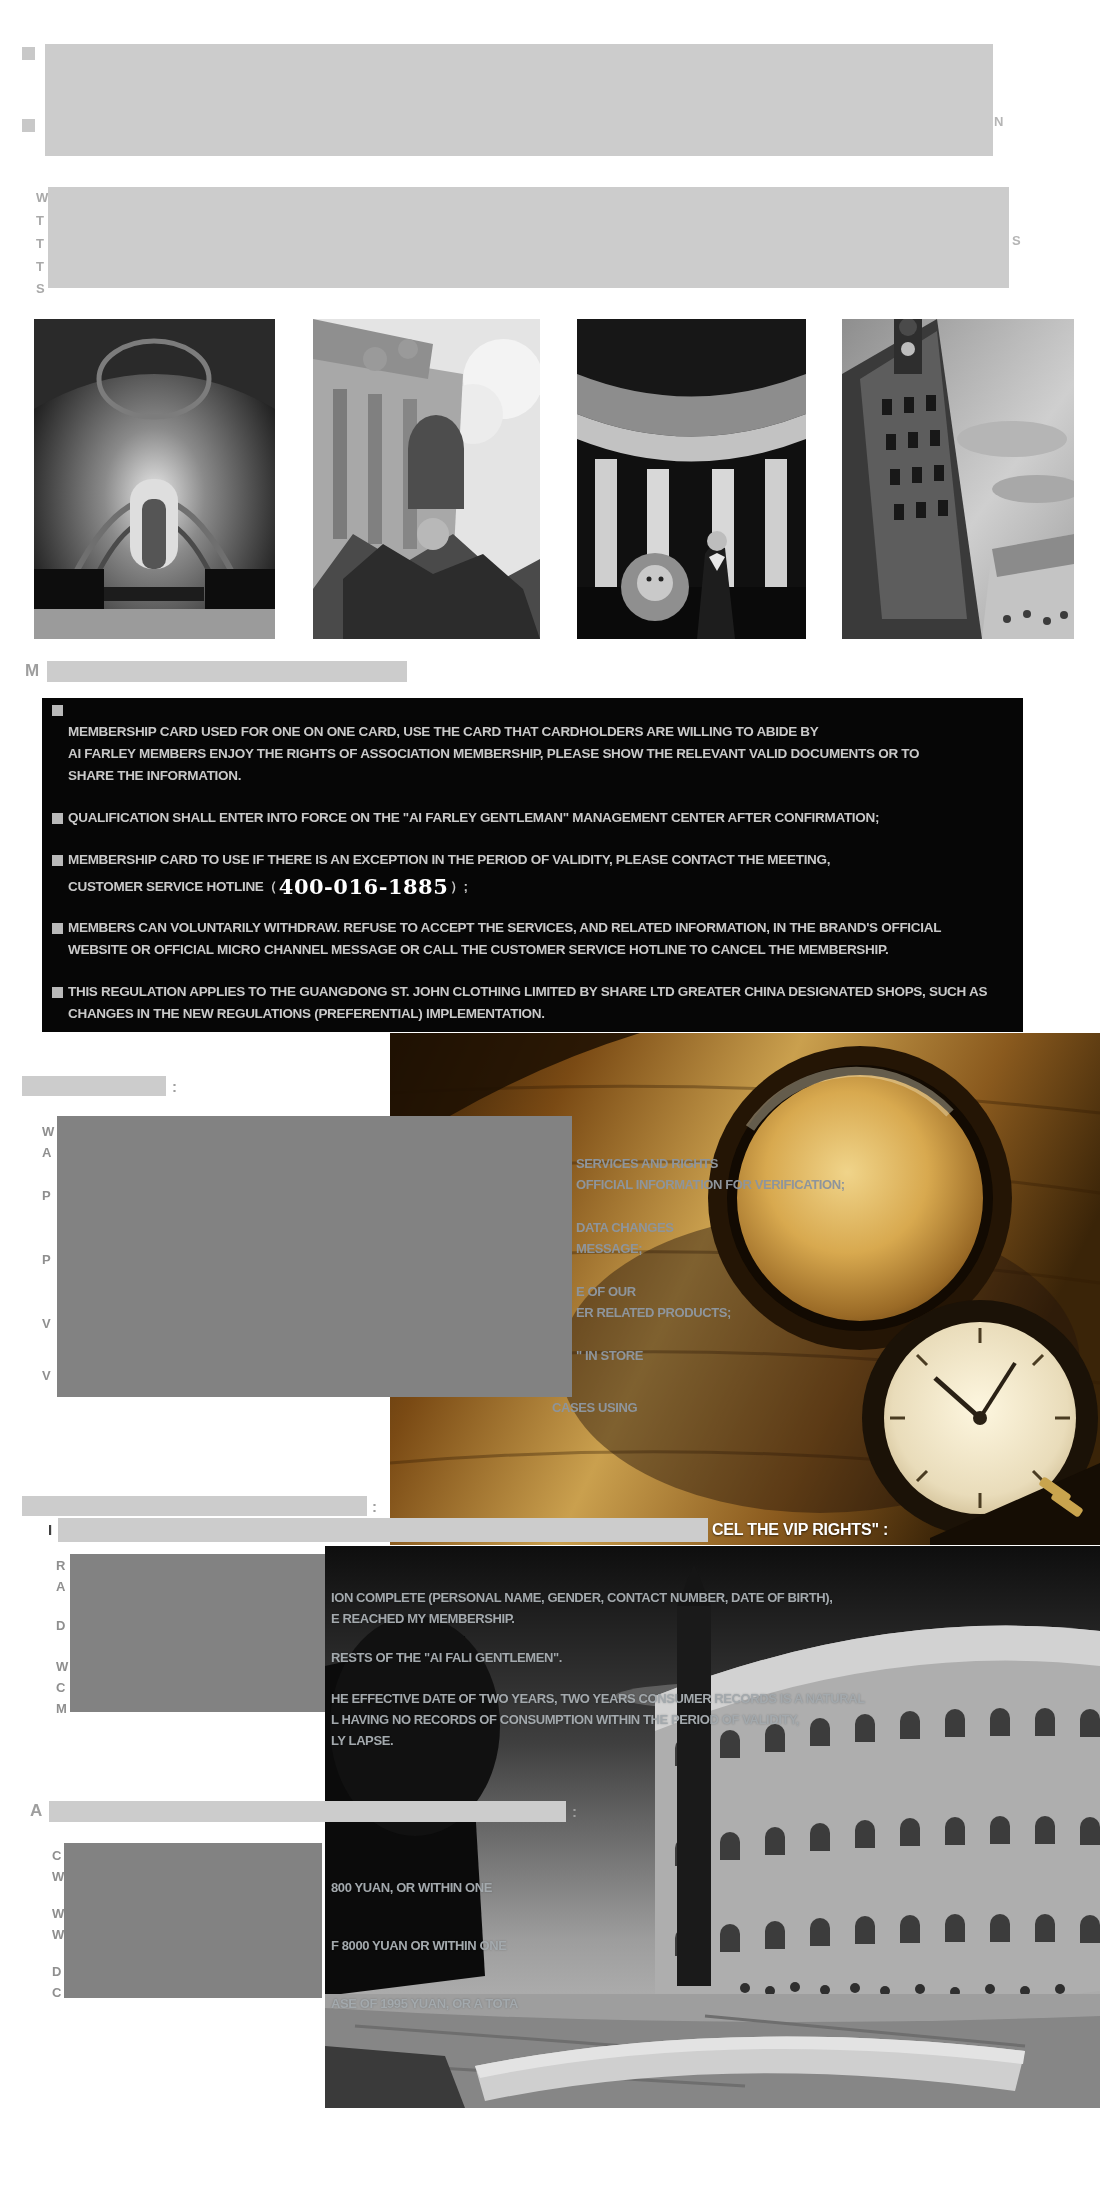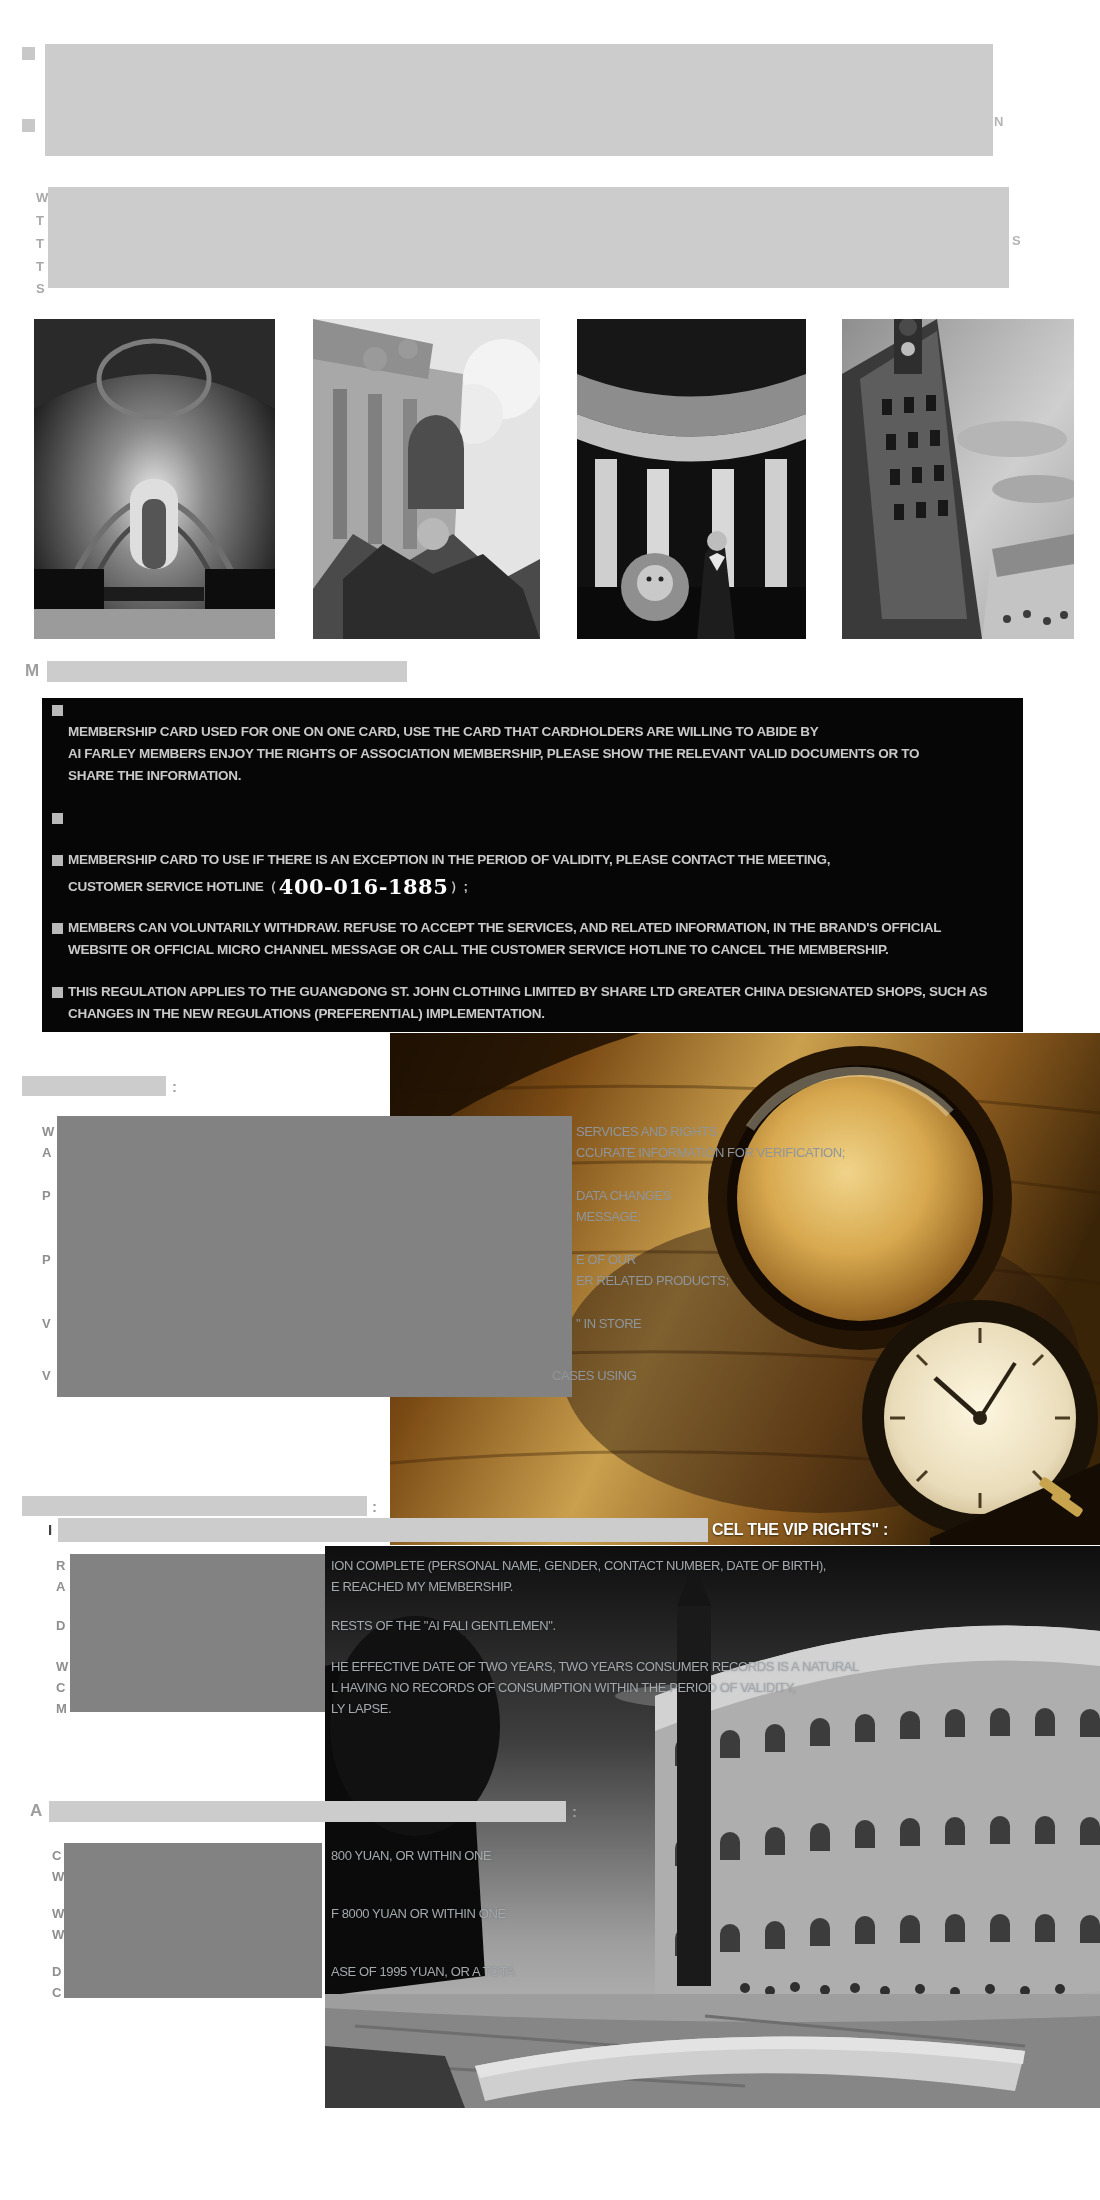--- a/index.html
+++ b/index.html
@@ -7,21 +7,21 @@
         font-family:"Liberation Sans",sans-serif;}
   .abs{position:absolute;}
   .sq{width:13px;height:13px;background:#c8c8c8;}
   .redl{background:#cccccc;}
   .redd{background:#828282;}
   .peek{color:#a9a9a9;font-weight:bold;font-size:13px;letter-spacing:-0.3px;white-space:nowrap;}
   .peek2{color:#8f8f8f;font-weight:bold;font-size:13px;letter-spacing:-0.3px;white-space:nowrap;}
   .trail{color:#b5b5b5;font-weight:bold;font-size:13px;}
   .hletter{color:#9e9e9e;font-weight:bold;font-size:17px;}
   .hcolon{color:#9e9e9e;font-weight:bold;font-size:15px;}
-  .frag{color:#8e959c;font-weight:normal;font-size:13px;letter-spacing:-0.4px;white-space:nowrap;}
+  .frag{color:#8e959c;font-weight:bold;font-size:13px;letter-spacing:-0.4px;white-space:nowrap;margin-top:32px;}
   .fragp{color:#a3a9ad;text-shadow:0 0 2px rgba(0,0,0,.25);}
   .blackbox{background:#060606;}
   .bsq{width:11px;height:11px;background:#b9b9b9;}
   .btxt{color:#c9c9c9;font-weight:bold;font-size:13.5px;letter-spacing:-0.3px;white-space:nowrap;}
   .phone{color:#ffffff;font-weight:bold;font-size:21px;letter-spacing:0.5px;
          font-family:"DejaVu Serif",serif;vertical-align:-3px;padding:0 2px;}
   .viplead{color:#3f3f3f;font-weight:bold;font-size:15px;}
   .vipbold{color:#ffffff;font-weight:bold;font-size:16px;letter-spacing:-0.2px;white-space:nowrap;
            text-shadow:0 1px 2px rgba(0,0,0,.6);}
   .photo{overflow:hidden;}
@@ -150,20 +150,21 @@
   <span class="abs hletter" style="left:25px;top:661px">M</span>
   <div class="abs redl" style="left:47px;top:661px;width:360px;height:21px"></div>
 
   <div class="abs blackbox" style="left:42px;top:698px;width:981px;height:334px"></div>
   <div class="abs bsq" style="left:52px;top:705px"></div>
   <div class="abs btxt" style="left:68px;top:724px">MEMBERSHIP CARD USED FOR ONE ON ONE CARD, USE THE CARD THAT CARDHOLDERS ARE WILLING TO ABIDE BY</div>
   <div class="abs btxt" style="left:68px;top:746px">AI FARLEY MEMBERS ENJOY THE RIGHTS OF ASSOCIATION MEMBERSHIP, PLEASE SHOW THE RELEVANT VALID DOCUMENTS OR TO</div>
   <div class="abs btxt" style="left:68px;top:768px">SHARE THE INFORMATION.</div>
 
   <div class="abs bsq" style="left:52px;top:813px"></div>
+  <div class="abs btxt" style="left:68px;top:810px">QUALIFICATION SHALL ENTER INTO FORCE ON THE "AI FARLEY GENTLEMAN" MANAGEMENT CENTER AFTER CONFIRMATION;</div>
 
   <div class="abs bsq" style="left:52px;top:855px"></div>
   <div class="abs btxt" style="left:68px;top:852px">MEMBERSHIP CARD TO USE IF THERE IS AN EXCEPTION IN THE PERIOD OF VALIDITY, PLEASE CONTACT THE MEETING,</div>
   <div class="abs btxt" style="left:68px;top:874px"><span>CUSTOMER SERVICE HOTLINE（</span><span class="phone">400-016-1885</span><span>）;</span></div>
 
   <div class="abs bsq" style="left:52px;top:923px"></div>
   <div class="abs btxt" style="left:68px;top:920px">MEMBERS CAN VOLUNTARILY WITHDRAW. REFUSE TO ACCEPT THE SERVICES, AND RELATED INFORMATION, IN THE BRAND'S OFFICIAL</div>
   <div class="abs btxt" style="left:68px;top:942px">WEBSITE OR OFFICIAL MICRO CHANNEL MESSAGE OR CALL THE CUSTOMER SERVICE HOTLINE TO CANCEL THE MEMBERSHIP.</div>
 
   <div class="abs bsq" style="left:52px;top:987px"></div>
@@ -234,21 +235,21 @@
   <span class="abs hcolon" style="left:172px;top:1078px">:</span>
 
   <span class="abs peek2" style="left:42px;top:1124px">W</span>
   <span class="abs peek2" style="left:42px;top:1145px">A</span>
   <span class="abs peek2" style="left:42px;top:1188px">P</span>
   <span class="abs peek2" style="left:42px;top:1252px">P</span>
   <span class="abs peek2" style="left:42px;top:1316px">V</span>
   <span class="abs peek2" style="left:42px;top:1368px">V</span>
   <div class="abs redd" style="left:57px;top:1116px;width:515px;height:281px"></div>
   <span class="abs frag" style="left:576px;top:1124px">SERVICES AND RIGHTS</span>
-  <span class="abs frag" style="left:576px;top:1145px">CCURATE INFORMATION FOR VERIFICATION;</span>
+  <span class="abs frag" style="left:576px;top:1145px">OFFICIAL INFORMATION FOR VERIFICATION;</span>
   <span class="abs frag" style="left:576px;top:1188px">DATA CHANGES</span>
   <span class="abs frag" style="left:576px;top:1209px">MESSAGE;</span>
   <span class="abs frag" style="left:576px;top:1252px">E OF OUR</span>
   <span class="abs frag" style="left:576px;top:1273px">ER RELATED PRODUCTS;</span>
   <span class="abs frag" style="left:576px;top:1316px">" IN STORE</span>
   <span class="abs frag" style="left:552px;top:1368px">CASES USING</span>
 
   <div class="abs redl" style="left:22px;top:1496px;width:345px;height:20px"></div>
   <span class="abs hcolon" style="left:372px;top:1498px">:</span>
 

